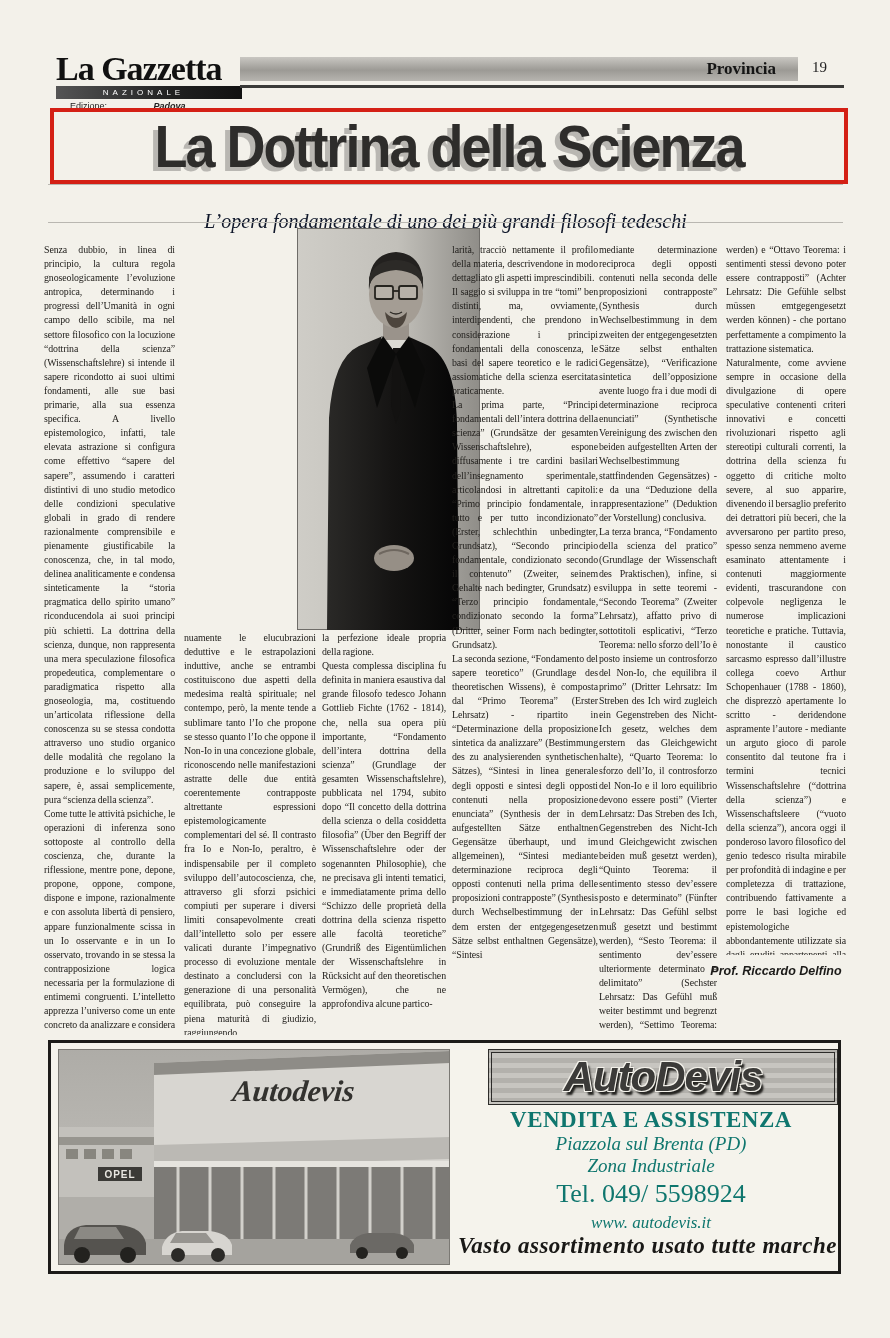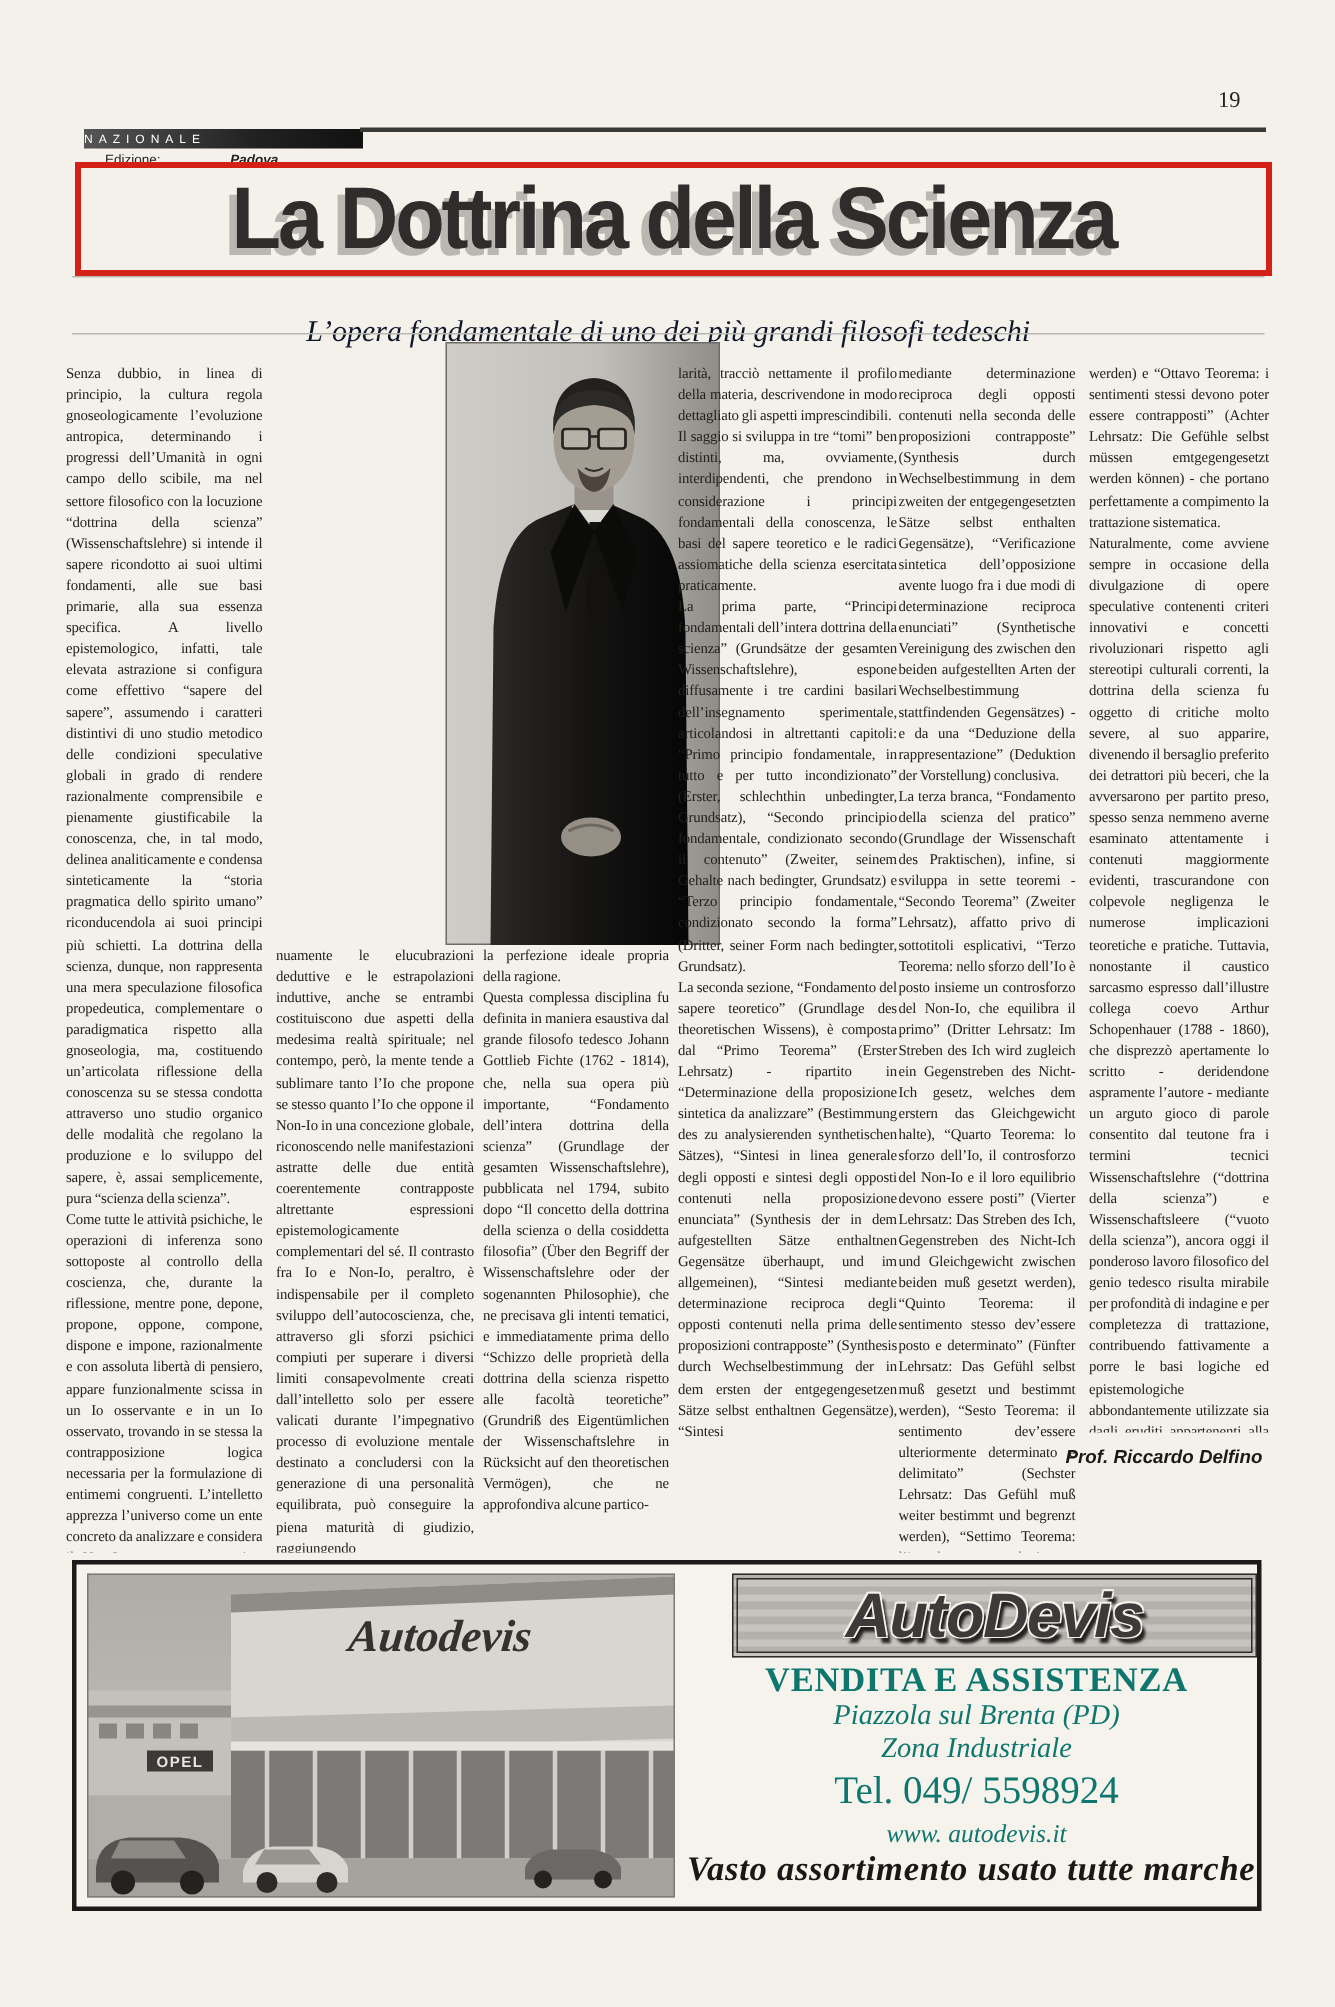--- a/index.html
+++ b/index.html
@@ -11,21 +11,21 @@
   
   .masthead-title{
     position:absolute;left:56px;top:50px;width:190px;
     font-family:"Liberation Serif",serif;font-weight:bold;
     font-size:34px;letter-spacing:-1px;color:#111;
   }
   .masthead-bar{
     position:absolute;left:56px;top:86px;width:186px;height:13px;
     background:linear-gradient(90deg,#555,#222 60%,#111);
     color:#fff;font-family:"Liberation Sans",sans-serif;
-    font-size:8px;letter-spacing:4px;text-align:left;line-height:13px;
+    font-size:8px;letter-spacing:4px;text-align:center;line-height:13px;
     padding-right:11px;box-sizing:border-box;text-transform:uppercase;
   }
   .masthead-edition{
     position:absolute;left:70px;top:101px;font-size:9px;color:#222;
     font-family:"Liberation Sans",sans-serif;
   }
   .masthead-edition .ed-val{font-style:italic;font-weight:bold;padding-left:44px;}
   .section-bar{
     position:absolute;left:240px;top:57px;width:558px;height:24px;
     background:linear-gradient(180deg,#c9c7c2,#9c9a95 55%,#b7b5b0);
@@ -106,22 +106,26 @@
   .ad-tagline{
     position:absolute;left:400px;top:190px;width:393px;text-align:center;
     font-weight:bold;font-style:italic;font-size:23px;color:#191816;letter-spacing:0.5px;
   }
 </style>
 </head>
 <body>
 
 <div class="page">
 
+  <div class="masthead-title">La Gazzetta</div>
   <div class="masthead-bar">Nazionale</div>
   <div class="masthead-edition"><span>Edizione:</span> <span class="ed-val">Padova</span></div>
+  <div class="section-bar">
+    <span class="section-label">Provincia</span>
+  </div>
   <div class="section-rule"></div>
   <div class="page-number">19</div>
 
   <div class="headline-box">
     <div class="headline-text">La Dottrina della Scienza</div>
   </div>
   <div class="rule-a"></div>
   <div class="deck">L’opera fondamentale di uno dei più grandi filosofi tedeschi</div>
   <div class="rule-b"></div>
 

